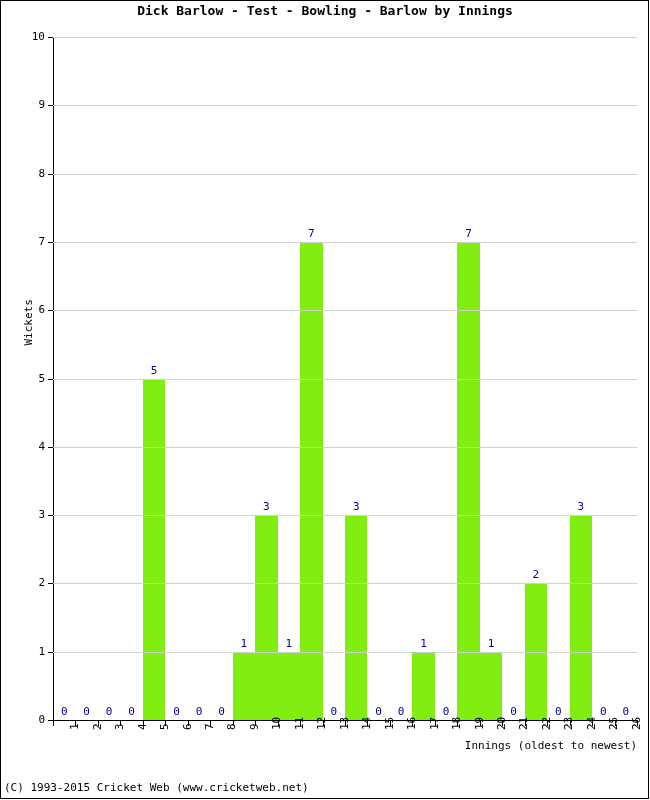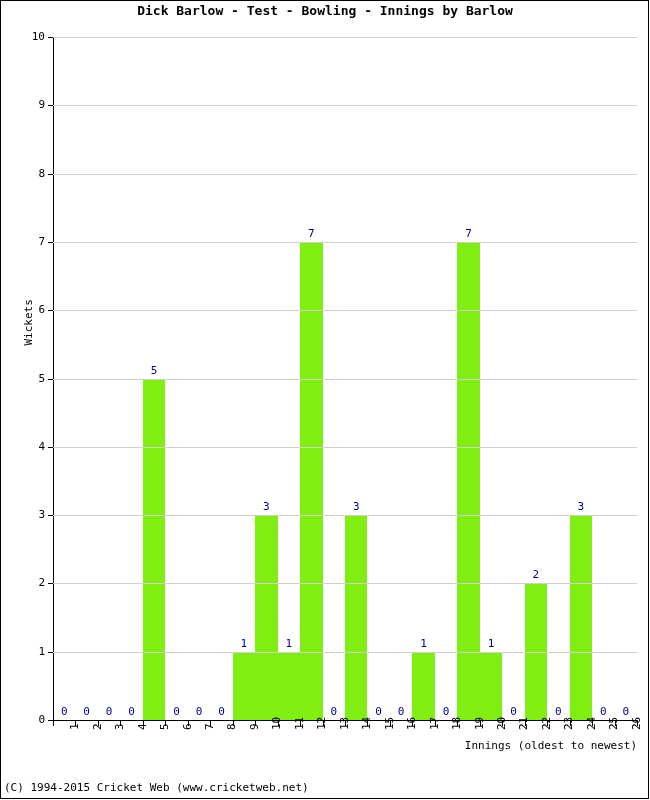--- a/index.html
+++ b/index.html
@@ -67,21 +67,21 @@
   .footer{
     position:absolute;left:4px;top:781px;
     font-size:11px;color:#000000;white-space:nowrap;
   }
 </style>
 </head>
 <body>
 
 <div class="frame"></div>
 
-<div class="title">Dick Barlow - Test - Bowling - Innings by Barlow</div>
+<div class="title">Dick Barlow - Test - Bowling - Barlow by Innings</div>
 
 <div class="axis-left"></div>
 <div class="axis-bottom"></div>
 
 <div class="y-axis-title">Wickets</div>
 
 <div class="plot" id="plot">
   <div class="bars" id="bars">
       <div class="slot" style="left: 0px; width: 22.4615px;">
         <div class="bar-label" style="bottom: 3px; color: rgb(0, 0, 139);">0</div>
@@ -260,13 +260,13 @@
     <div class="xlabel" style="left: 518.462px; top: 730px;">21</div>
     <div class="xlabel" style="left: 540.923px; top: 730px;">22</div>
     <div class="xlabel" style="left: 563.385px; top: 730px;">23</div>
     <div class="xlabel" style="left: 585.846px; top: 730px;">24</div>
     <div class="xlabel" style="left: 608.308px; top: 730px;">25</div>
     <div class="xlabel" style="left: 630.769px; top: 730px;">26</div>
   </div>
 
 <div class="x-axis-title">Innings (oldest to newest)</div>
 
-<div class="footer">(C) 1994-2015 Cricket Web (www.cricketweb.net)</div>
+<div class="footer">(C) 1993-2015 Cricket Web (www.cricketweb.net)</div>
 
 </body></html>

